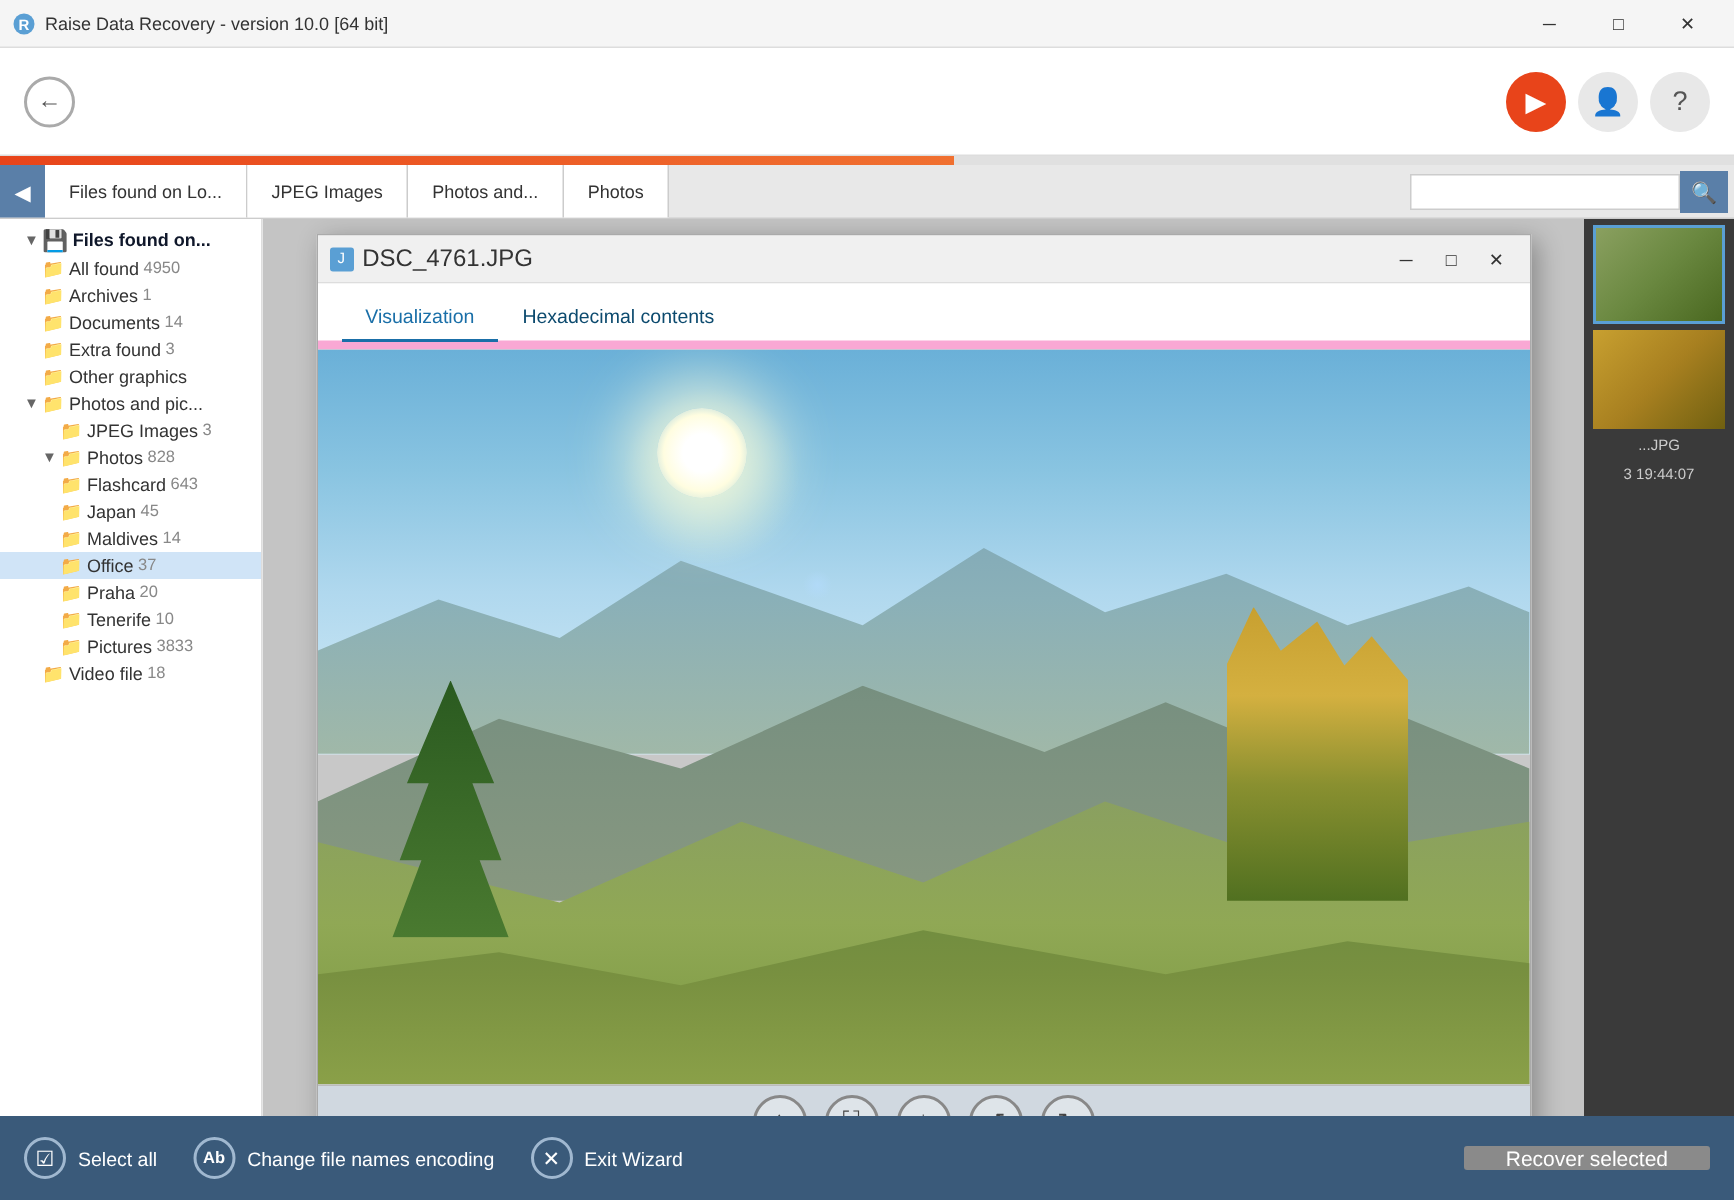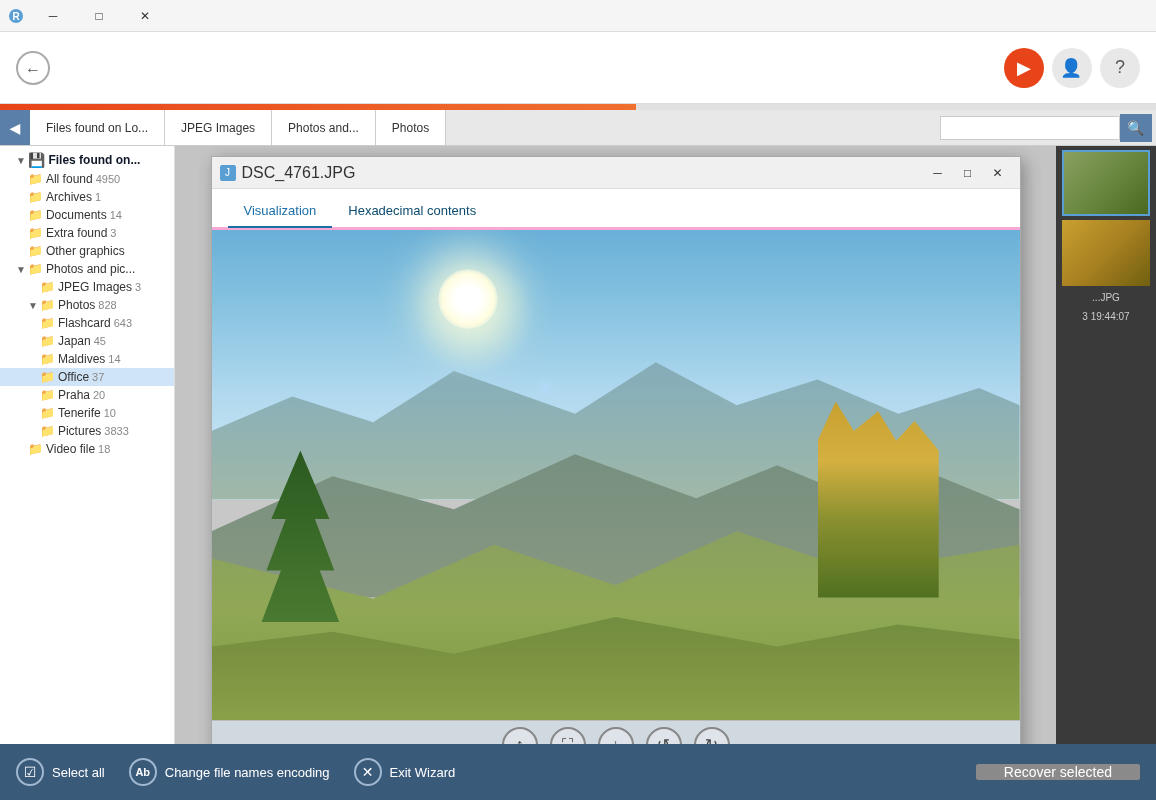--- a/index.html
+++ b/index.html
@@ -228,21 +228,21 @@
     .modal-btn {
       width: 28px; height: 22px;
       border: none; background: transparent;
       cursor: pointer; font-size: 12px; color: #333;
       display: flex; align-items: center; justify-content: center;
     }
 
     .modal-tabs {
       display: flex;
       padding: 8px 16px 0;
-      border-bottom: 3px solid #f9a8d4;
+      border-bottom: 6px solid #f9a8d4;
       background: white;
     }
     .modal-tab {
       padding: 6px 16px 8px;
       cursor: pointer; font-size: 13px;
       color: #0c4a6e;
       border-bottom: 2px solid transparent;
       margin-bottom: -1px;
     }
     .modal-tab.active {
@@ -361,20 +361,21 @@
 </head>
 <body>
 
 <div class="titlebar">
   <div class="titlebar-icon">
     <svg width="16" height="16" viewBox="0 0 16 16">
       <circle cx="8" cy="8" r="7" fill="#5a9fd4"></circle>
       <text x="8" y="12" text-anchor="middle" fill="white" font-size="10" font-weight="bold">R</text>
     </svg>
   </div>
+  <span class="titlebar-title">Raise Data Recovery - version 10.0 [64 bit]</span>
   <div class="titlebar-controls">
     <button class="titlebar-btn">─</button>
     <button class="titlebar-btn">□</button>
     <button class="titlebar-btn close">✕</button>
   </div>
 </div>
 
 <div class="stepbar">
   <div class="back-btn">
     <span>←</span>

